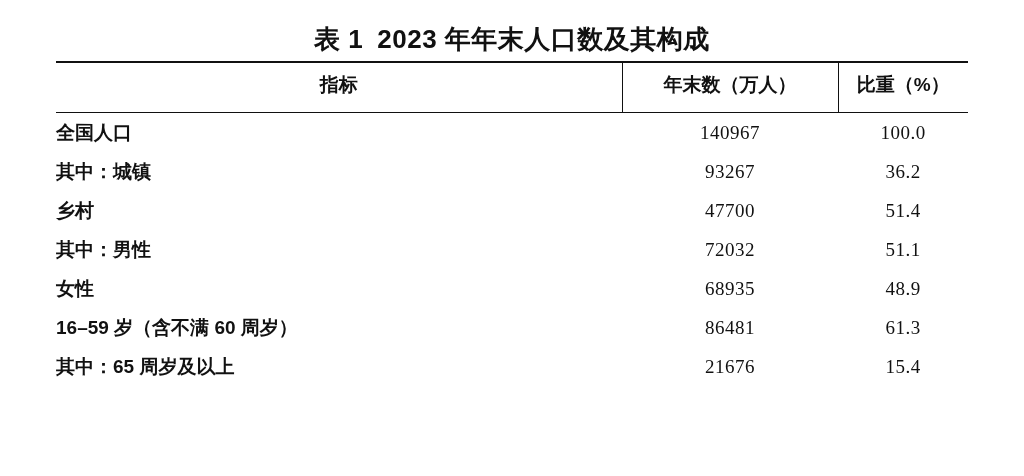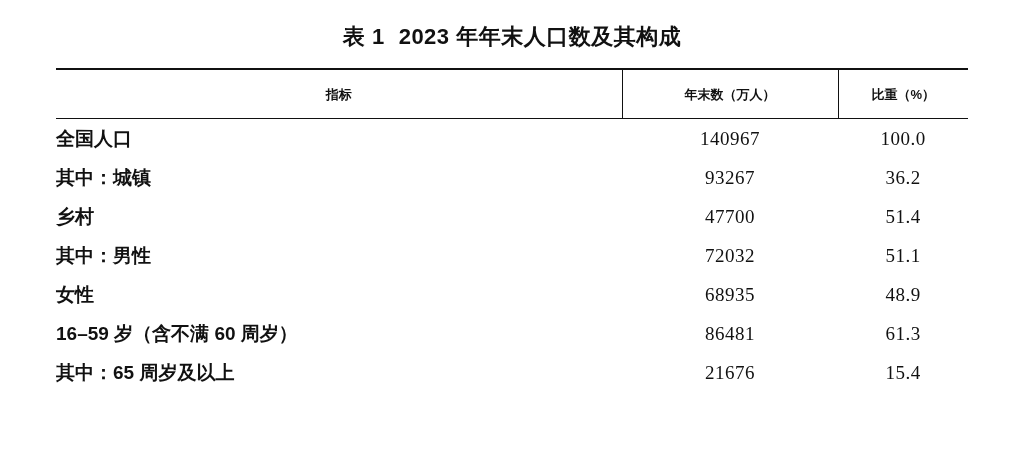--- a/index.html
+++ b/index.html
@@ -17,44 +17,44 @@
   .page {
     position: relative;
     width: 1024px;
     height: 476px;
     box-sizing: border-box;
   }
   .table-title {
     text-align: center;
     font-family: "Liberation Sans", "DejaVu Sans", sans-serif;
     font-weight: bold;
-    font-size: 22px;
+    font-size: 26px;
     letter-spacing: 0.5px;
     padding-top: 22px;
-    padding-bottom: 16px;
+    padding-bottom: 4px;
   }
   .table-title .title-num {
     margin-right: 14px;
   }
   table.pop-table {
     border-collapse: collapse;
     width: 912px;
     margin: 0 auto;
     table-layout: fixed;
   }
   table.pop-table col.c-label { width: 566px; }
   table.pop-table col.c-val   { width: 216px; }
   table.pop-table col.c-pct   { width: 130px; }
 
   table.pop-table thead th {
     font-family: "Liberation Sans", "DejaVu Sans", sans-serif;
     font-weight: bold;
-    font-size: 13px;
+    font-size: 19px;
     text-align: center;
-    padding: 16px 0 14px 0;
+    padding: 9px 0 14px 0;
     border-top: 2.5px solid #111;
     border-bottom: 1.2px solid #111;
   }
   table.pop-table thead th.sep-left {
     border-left: 1.2px solid #111;
   }
   table.pop-table tbody td {
     font-size: 19px;
     padding: 6.5px 0;
     vertical-align: middle;

